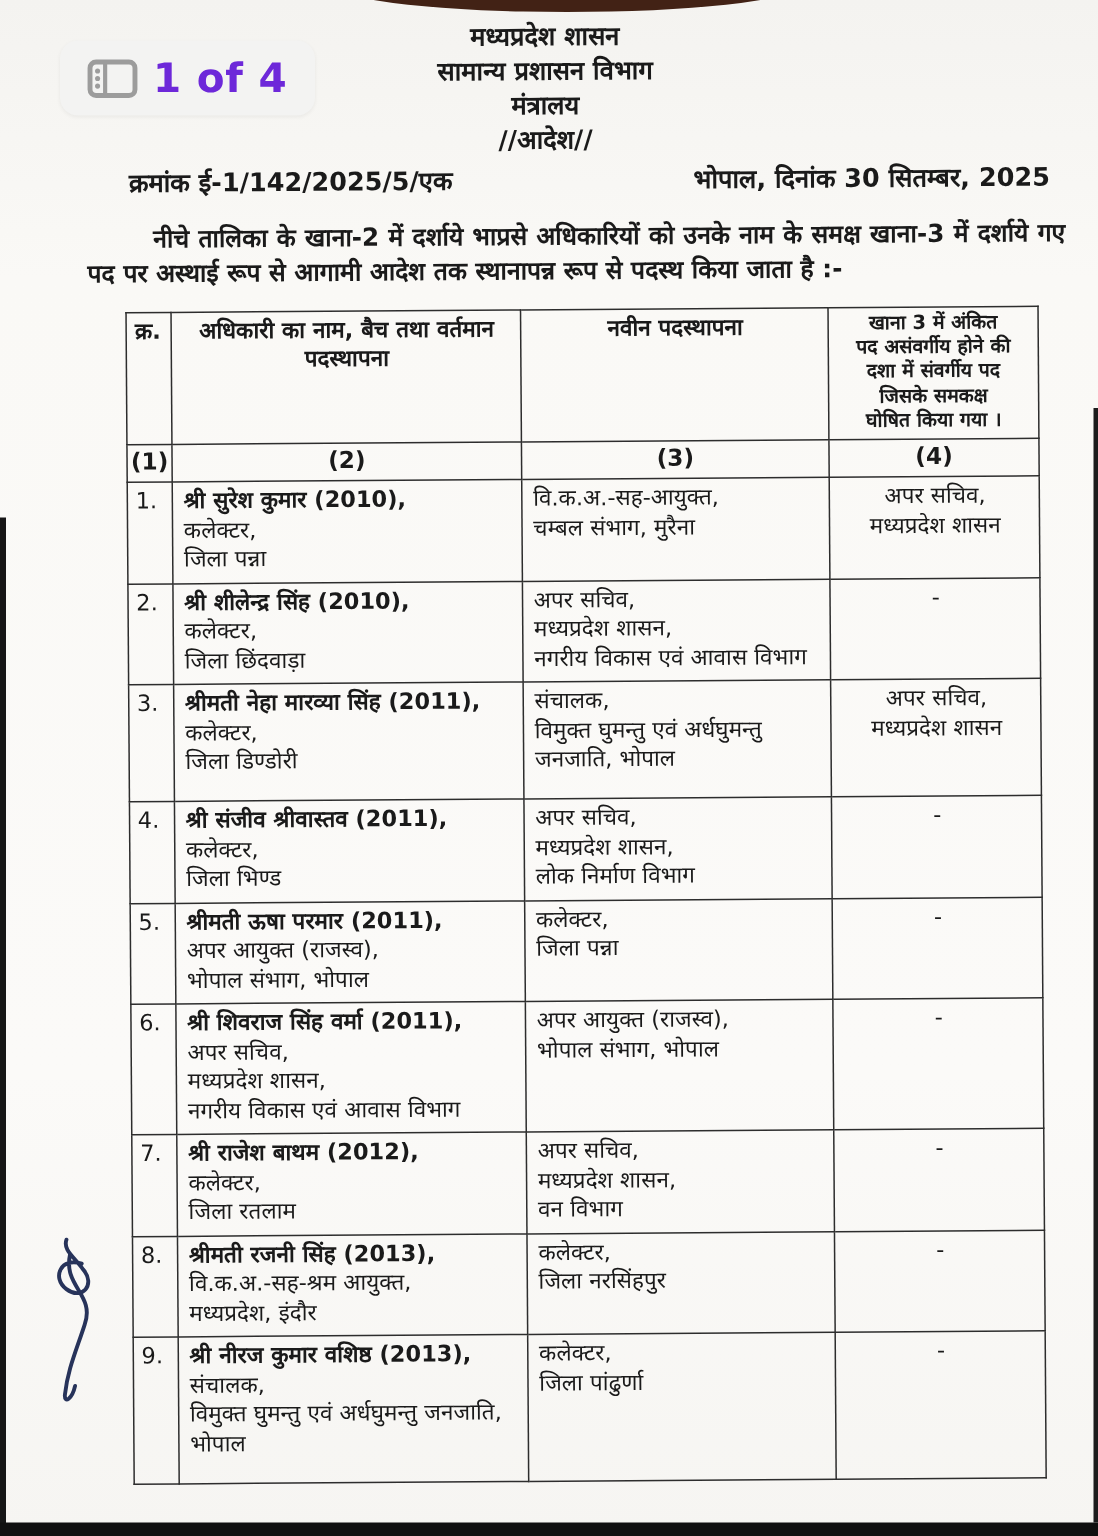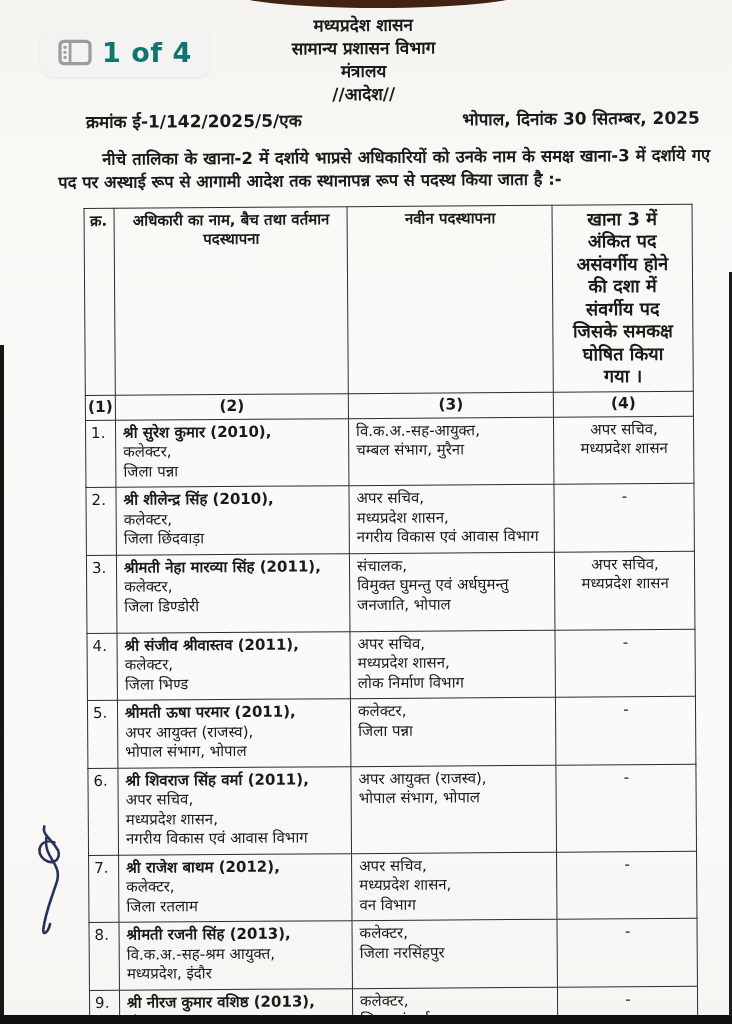--- a/index.html
+++ b/index.html
@@ -16,21 +16,21 @@
     background:#422215; border-radius:0 0 55% 55% / 0 0 90% 90%; }
   .edge-left   { position:absolute; left:0; top:345px; bottom:0; width:4px; background:#161616; }
   .edge-bottom { position:absolute; left:0; right:0; bottom:0; height:9px; background:#101010; }
   .edge-right  { position:absolute; right:0; top:272px; bottom:9px; width:3px; background:#1c1c1c; }
 
   
   .page-badge {
     position:absolute; left:40px; top:27px; height:50px; min-width:160px;
     background:#f3f3f2; border-radius:12px; box-shadow:0 1px 3px rgba(0,0,0,0.06);
     display:flex; align-items:center; gap:10px; padding:0 18px;
-    color:#0f766e; font-weight:bold; font-size:27px; letter-spacing:0.5px;
+    color:#6d28d9; font-weight:bold; font-size:27px; letter-spacing:0.5px;
   }
   .page-badge svg { display:block; }
 
   .scan-content { position:absolute; left:0; top:0; width:732px; transform:rotate(-0.4deg); transform-origin:370px 420px; }
 
   
   .doc-header { text-align:center; padding-top:14px; font-weight:bold; font-size:17px; line-height:1.3; }
   .doc-header div { margin-bottom:1px; }
   .ref-line { display:flex; justify-content:space-between; font-weight:bold; font-size:17px;
     padding:2px 30px 0 88px; }
@@ -44,21 +44,21 @@
   .officer-table col.c2 { width:233px; }
   .officer-table col.c3 { width:205px; }
   .officer-table col.c4 { width:140px; }
   .officer-table th, .officer-table td {
     border:1.6px solid #2d2d2d; vertical-align:top; padding:3px 6px 5px 7px;
     font-size:15px; line-height:1.3;
   }
   .officer-table thead th { font-weight:bold; text-align:center; }
   .th-main { height:76px; font-size:16px; }
   th.th-kr { text-align:left; padding-left:5px; vertical-align:top;border-radius:14px; }
-  th.th-col4 { font-size:18px; line-height:1.25; padding:3px 18px; }
+  th.th-col4 { font-size:13px; line-height:1.25; padding:3px 18px; }
   .th-sub th { height:25px; padding:1px; font-size:15.5px; }
   td.sno { text-align:left; padding-left:5px; }
   td.eq  { text-align:center; }
   .officer-name { font-weight:bold; }
   .pre { white-space:pre-line; }
 
   tbody tr:nth-child(1) td { height:62px; }
   tbody tr:nth-child(2) td { height:66px; }
   tbody tr:nth-child(3) td { height:78px; }
   tbody tr:nth-child(4) td { height:64px; }

